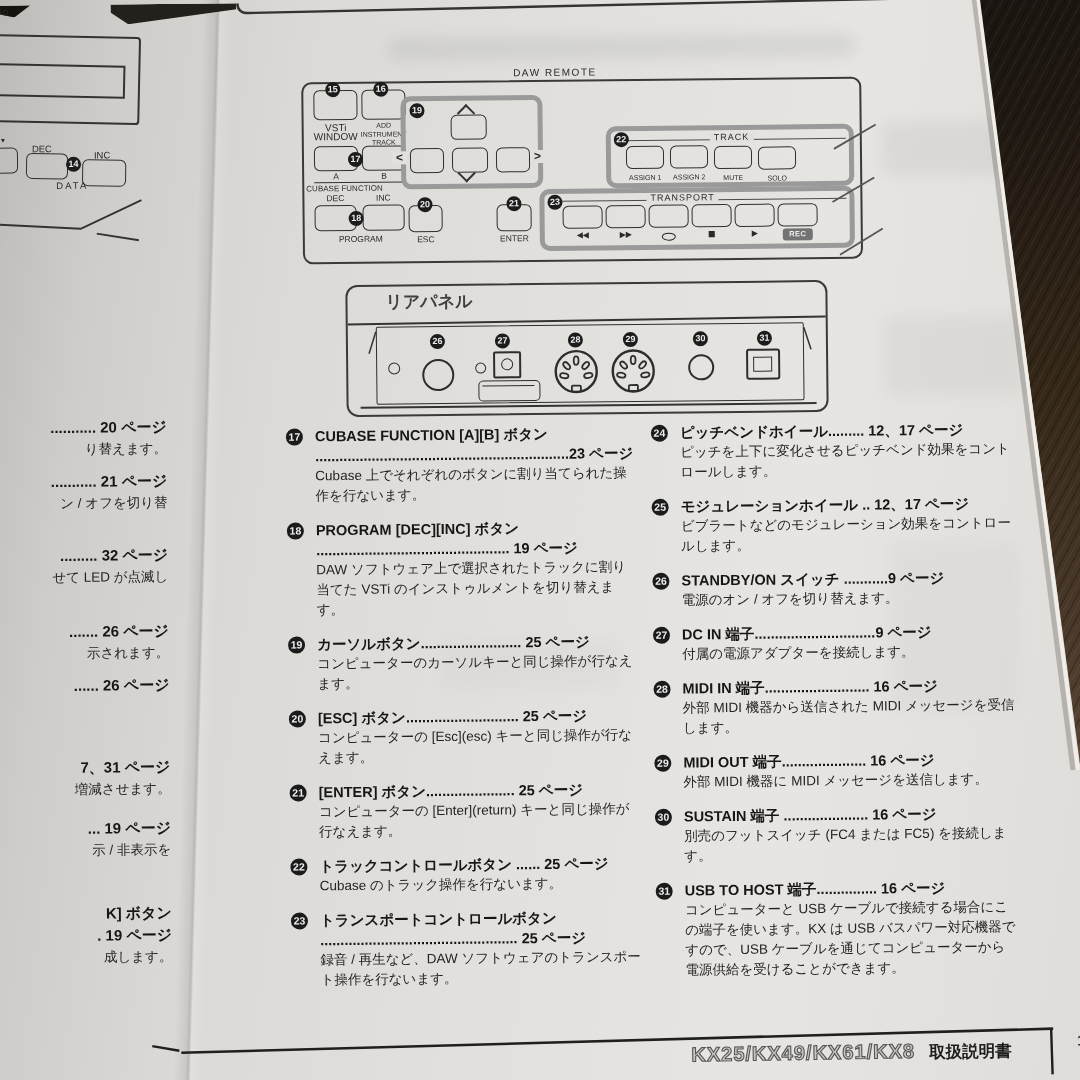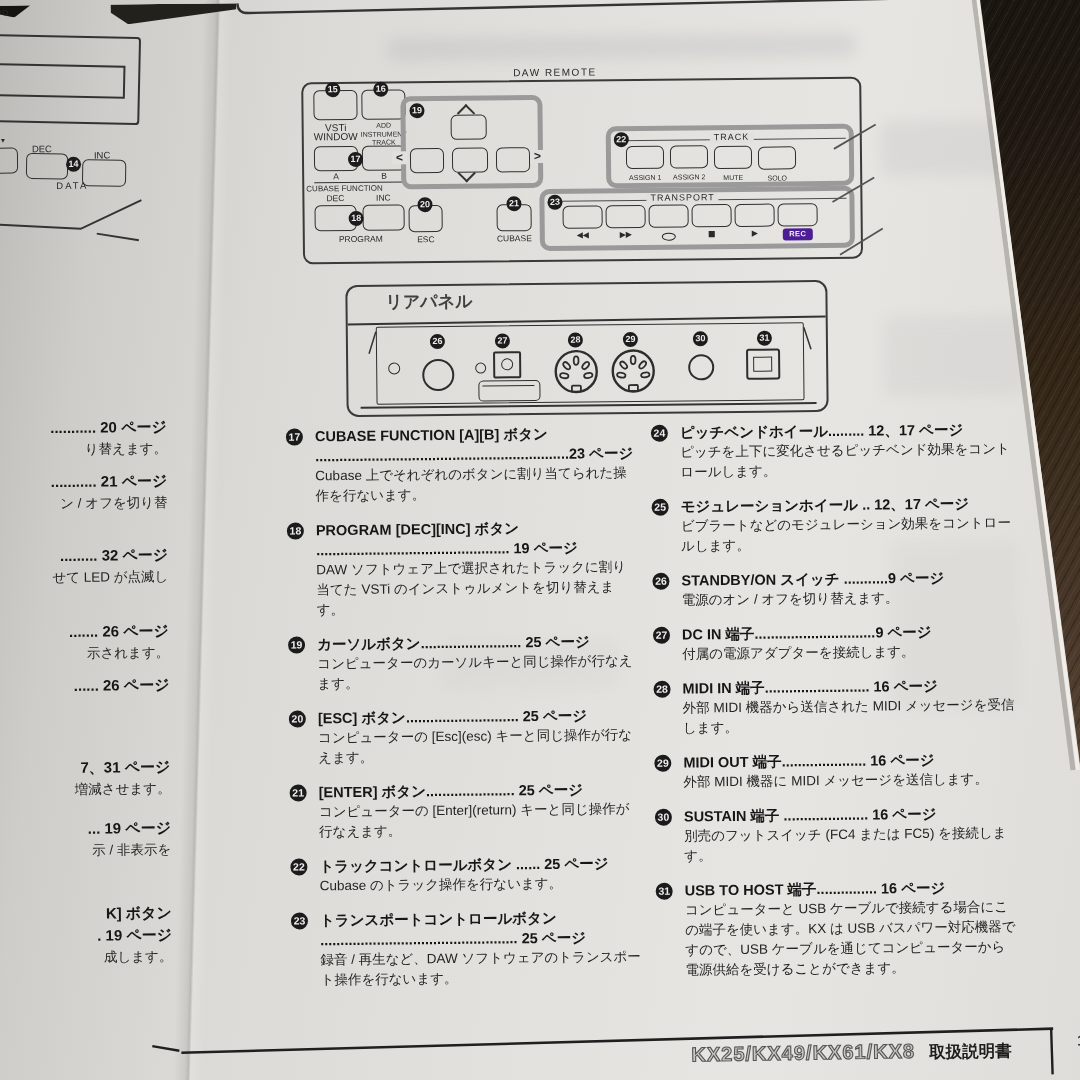--- a/index.html
+++ b/index.html
@@ -18,21 +18,21 @@
   .lbl{position:absolute;color:#2a2a2a;line-height:1.1;}
   .thinline{position:absolute;background:#4a4a4a;height:1.2px;}
   .onpaper{background:#e2e0dc;padding:0 4px;}
   .circle{position:absolute;border:2px solid #2d2d2d;border-radius:50%;}
   .ghost{position:absolute;background:#989ea6;filter:blur(7px);border-radius:10px;}
   .crease{position:absolute;left:188px;top:-10px;width:30px;height:1100px;transform:rotate(2.2deg);
     background:linear-gradient(90deg,rgba(0,0,0,0),rgba(0,0,0,.08) 40%,rgba(0,0,0,.15) 50%,rgba(255,255,255,.16) 58%,rgba(0,0,0,0));}
   .chevU{position:absolute;width:13px;height:13px;border-top:2.2px solid #333;border-left:2.2px solid #333;transform:rotate(45deg);}
   .chevD{position:absolute;width:13px;height:13px;border-bottom:2.2px solid #333;border-right:2.2px solid #333;transform:rotate(45deg);}
   .loop{position:absolute;width:14px;height:8px;border:1.7px solid #222;border-radius:50%;}
-  .rec{position:absolute;width:30px;height:12px;background:#4c1d95;border-radius:3px;color:#f2f2f2;
+  .rec{position:absolute;width:30px;height:12px;background:#737373;border-radius:3px;color:#f2f2f2;
        font:bold 7.5px/12px "Liberation Sans",sans-serif;text-align:center;letter-spacing:.5px;}
   
   .col{position:absolute;}
   .entry{display:flex;margin-bottom:14px;}
   .co2{flex:0 0 17px;width:17px;height:17px;border-radius:50%;background:#1b1b1b;color:#eee;
        font:bold 10.5px/17px "Liberation Sans",sans-serif;text-align:center;margin-top:2px;}
   .ct{margin-left:12px;flex:1;min-width:0;}
   .et{font-weight:bold;font-size:14.5px;line-height:20px;color:#161616;word-break:break-all;}
   .eref2{font-weight:bold;font-size:14.5px;line-height:20px;color:#161616;word-break:break-all;}
   .eb{font-size:13.5px;line-height:20px;color:#242424;word-break:break-all;}
@@ -120,21 +120,21 @@
   <div class="btn" style="left:366px;top:203px;width:42px;height:26px"></div>
   <div class="co" style="left:352px;top:209px">18</div>
   <div class="lbl" style="left:310px;top:233px;width:108px;text-align:center;font-size:8.5px">PROGRAM</div>
 
   <div class="btn" style="left:412px;top:204px;width:34px;height:27px"></div>
   <div class="co" style="left:421px;top:196px">20</div>
   <div class="lbl" style="left:412px;top:234px;width:34px;text-align:center;font-size:8.5px">ESC</div>
 
   <div class="btn" style="left:500px;top:204px;width:35px;height:27px"></div>
   <div class="co" style="left:510px;top:196px">21</div>
-  <div class="lbl" style="left:494px;top:234px;width:47px;text-align:center;font-size:8.5px">CUBASE</div>
+  <div class="lbl" style="left:494px;top:234px;width:47px;text-align:center;font-size:8.5px">ENTER</div>
 
   <div class="gbox" style="left:405px;top:95px;width:142px;height:93px"></div>
   <div class="co" style="left:414px;top:102px">19</div>
   <div class="chevU" style="left:464px;top:106px"></div>
   <div class="btn" style="left:455px;top:114px;width:36px;height:25px"></div>
   <div class="btn" style="left:414px;top:147px;width:34px;height:25px"></div>
   <div class="btn" style="left:456px;top:147px;width:36px;height:25px"></div>
   <div class="btn" style="left:500px;top:147px;width:34px;height:25px"></div>
   <div class="chevD" style="left:464px;top:166px"></div>
   <div class="lbl onpaper" style="left:396px;top:150px;font-size:12px;font-weight:bold">&lt;</div>

